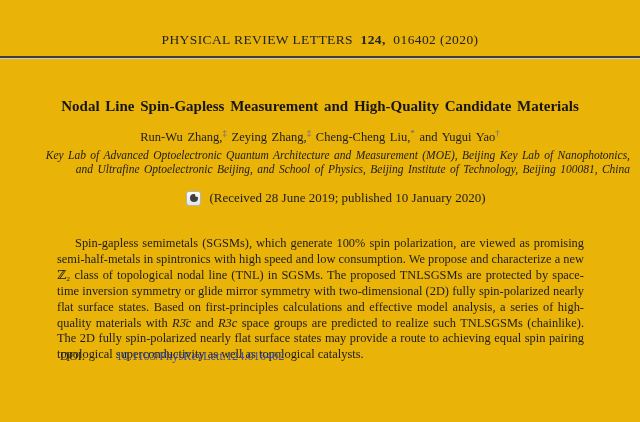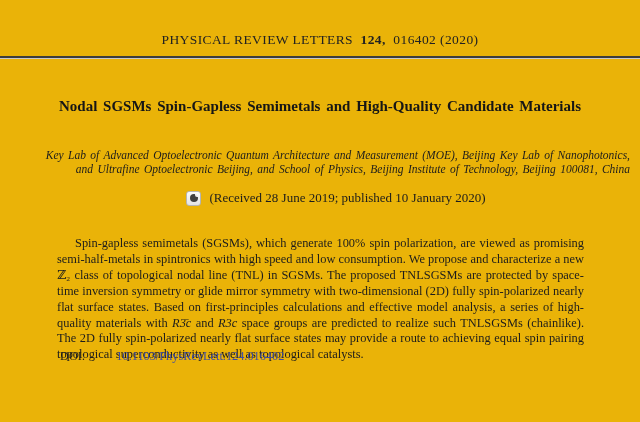--- a/index.html
+++ b/index.html
@@ -150,22 +150,28 @@
 <div class="page">
 
   <div class="journal-header">
     <span>PHYSICAL REVIEW LETTERS</span>
     <span>&nbsp;</span><span class="vol">124,</span>
     <span>&nbsp;</span><span>016402 (2020)</span>
   </div>
 
   <div class="header-rule"></div>
 
-  <div class="paper-title">Nodal SGSMs Spin-Gapless Semimetals and High-Quality Candidate Materials</div>
+  <div class="paper-title">Nodal Line Spin-Gapless Measurement and High-Quality Candidate Materials</div>
 
+  <div class="authors">
+    <span>Run-Wu Zhang,</span><sup class="marker" style="color: rgb(82, 99, 159);">‡</sup>
+    <span> Zeying Zhang,</span><sup class="marker" style="color: rgb(82, 99, 159);">‡</sup>
+    <span> Cheng-Cheng Liu,</span><sup class="marker" style="color: rgb(82, 99, 159);">*</sup>
+    <span> and Yugui Yao</span><sup class="marker" style="color: rgb(82, 99, 159);">†</sup>
+  </div>
 
   <div class="affiliation">
     <div>Key Lab of Advanced Optoelectronic Quantum Architecture and Measurement (MOE), Beijing Key Lab of Nanophotonics,</div>
     <div>and Ultrafine Optoelectronic Beijing, and School of Physics, Beijing Institute of Technology, Beijing 100081, China</div>
   </div>
 
   <div class="received-line">
     <span class="received-inner">
       <span class="crossmark">
           <span class="crossmark-circle"></span>

